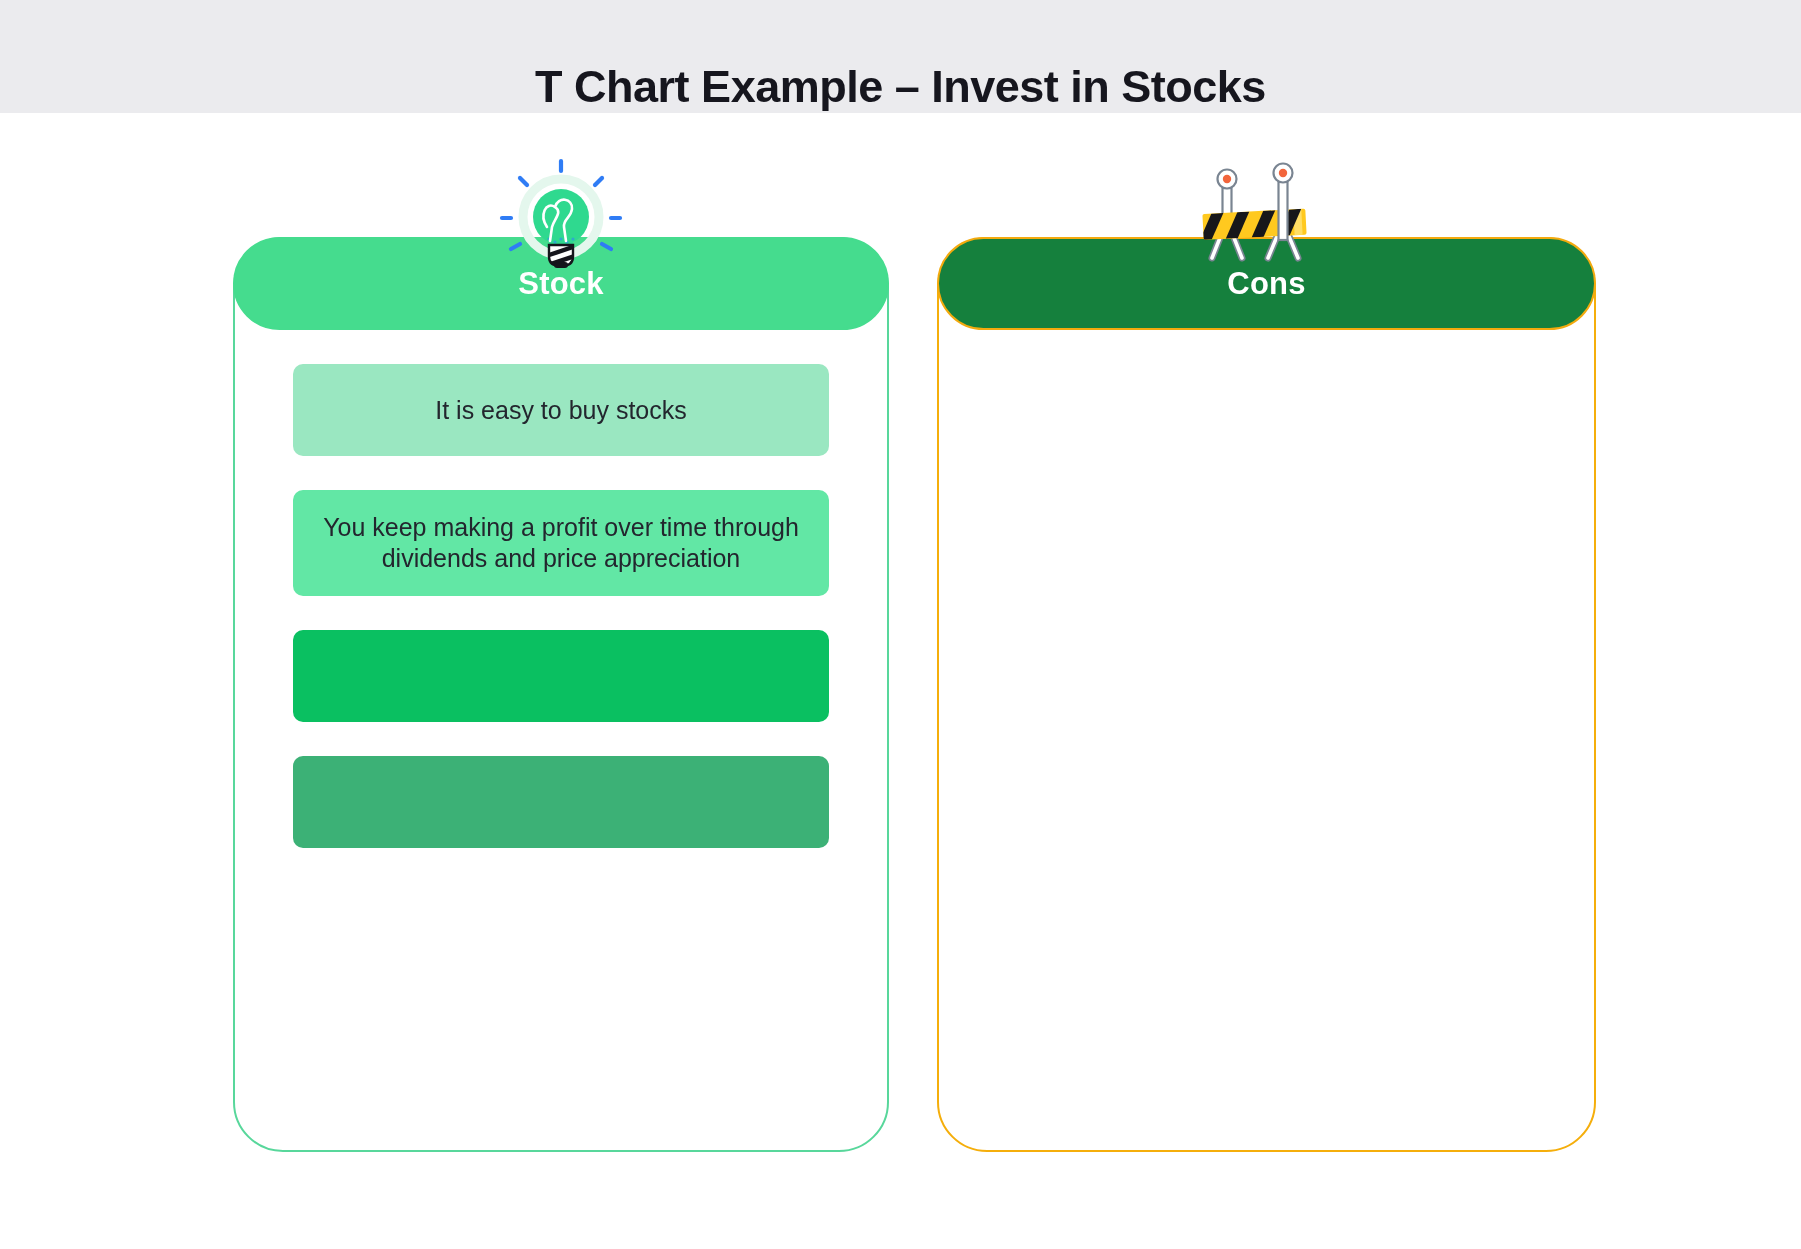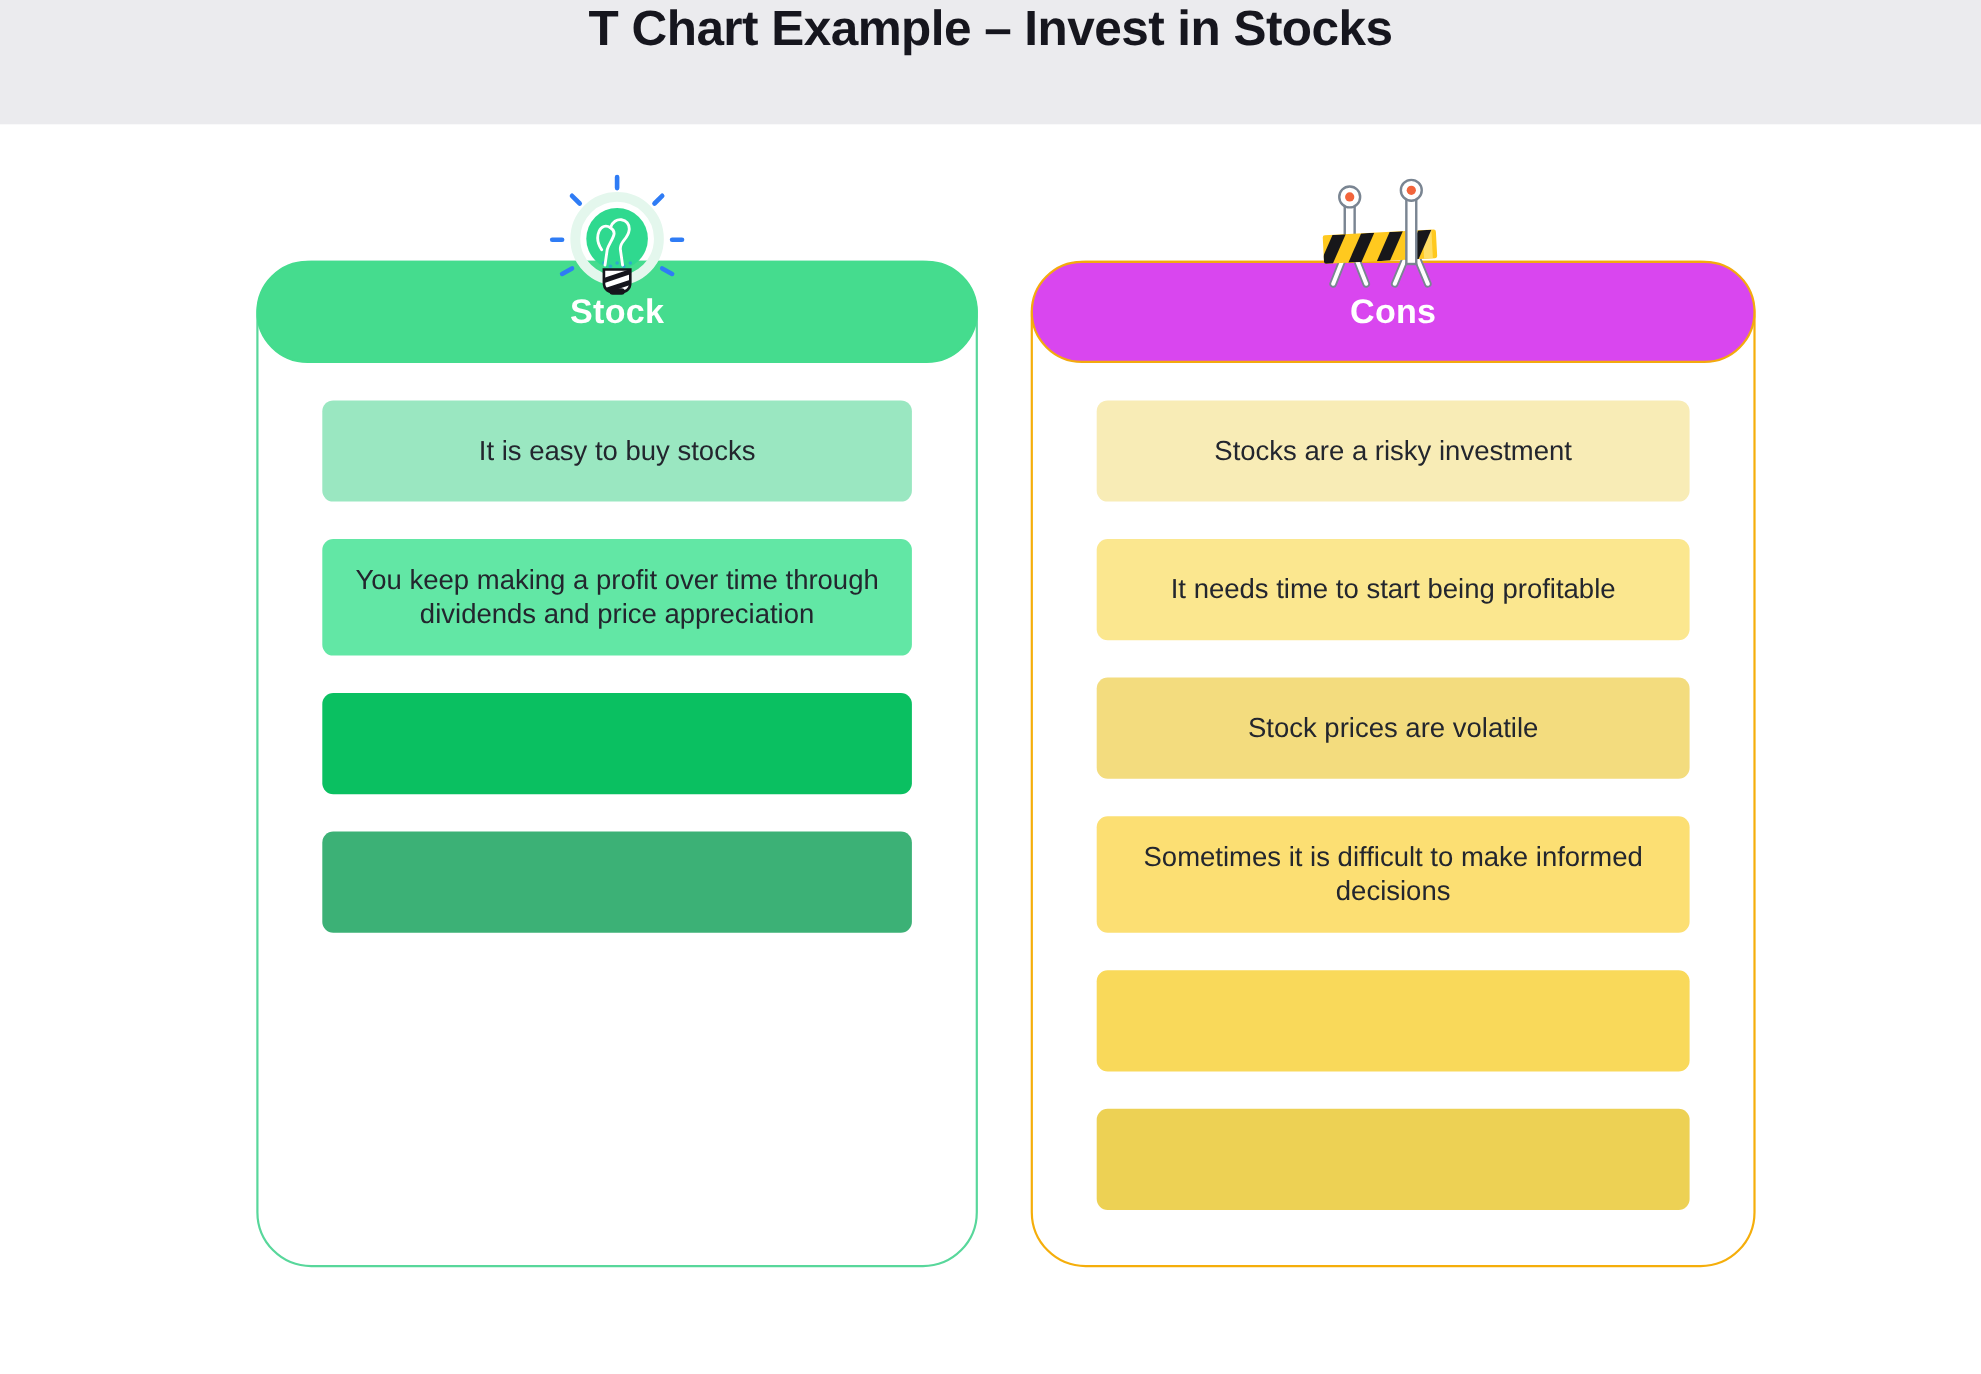--- a/index.html
+++ b/index.html
@@ -2,21 +2,21 @@
 <html><head>
 <meta charset="utf-8">
 <style>
   html,body{margin:0;padding:0;}
   body{
     width:1801px;height:1249px;position:relative;overflow:hidden;
     background:#ffffff;font-family:"Liberation Sans",sans-serif;
   }
   .titlebar{
     position:absolute;left:0;top:0;width:1801px;height:113px;
-    display:flex;align-items:flex-start;justify-content:center;
+    display:flex;align-items:flex-end;justify-content:center;
   }
   .page-title{
     font-size:45px;font-weight:700;letter-spacing:-0.5px;margin:0;
   }
   .panel{
     position:absolute;top:237px;height:915px;box-sizing:border-box;
     border:2px solid transparent;border-radius:50px;background:#ffffff;
   }
   .panel-left{left:233px;width:656px;}
   .panel-right{left:937px;width:659px;}
@@ -147,25 +147,17 @@
 
       <rect x="81.5" y="18" width="9" height="60" fill="#FFFFFF" stroke="#7A8592" stroke-width="2.2"></rect>
 
       <circle cx="30" cy="17" r="9.5" fill="#FFFFFF" stroke="#7A8592" stroke-width="2.2"></circle>
       <circle cx="30" cy="17" r="4.2" fill="#F2653C"></circle>
       <circle cx="86" cy="11" r="9.5" fill="#FFFFFF" stroke="#7A8592" stroke-width="2.2"></circle>
       <circle cx="86" cy="11" r="4.2" fill="#F2653C"></circle>
     </svg>
   </div>
 
-  <div class="pill" style="background-color: #d946ef; border-color: rgb(243, 170, 14);">
+  <div class="pill" style="background-color: #15803d; border-color: rgb(243, 170, 14);">
     <span>Cons</span>
   </div>
 
-  <div class="rows">
-    <div class="row" style="background-color: rgb(248, 236, 182);">Stocks are a risky investment</div>
-    <div class="row" style="background-color: rgb(251, 231, 143);">It needs time to start being profitable</div>
-    <div class="row" style="background-color: rgb(243, 220, 126);">Stock prices are volatile</div>
-    <div class="row" style="background-color: rgb(252, 223, 115);">Sometimes it is difficult to make informed decisions</div>
-    <div class="row" style="background-color: rgb(249, 217, 90);"></div>
-    <div class="row" style="background-color: rgb(237, 209, 84);"></div>
-  </div>
 </section>
 
 </body></html>

